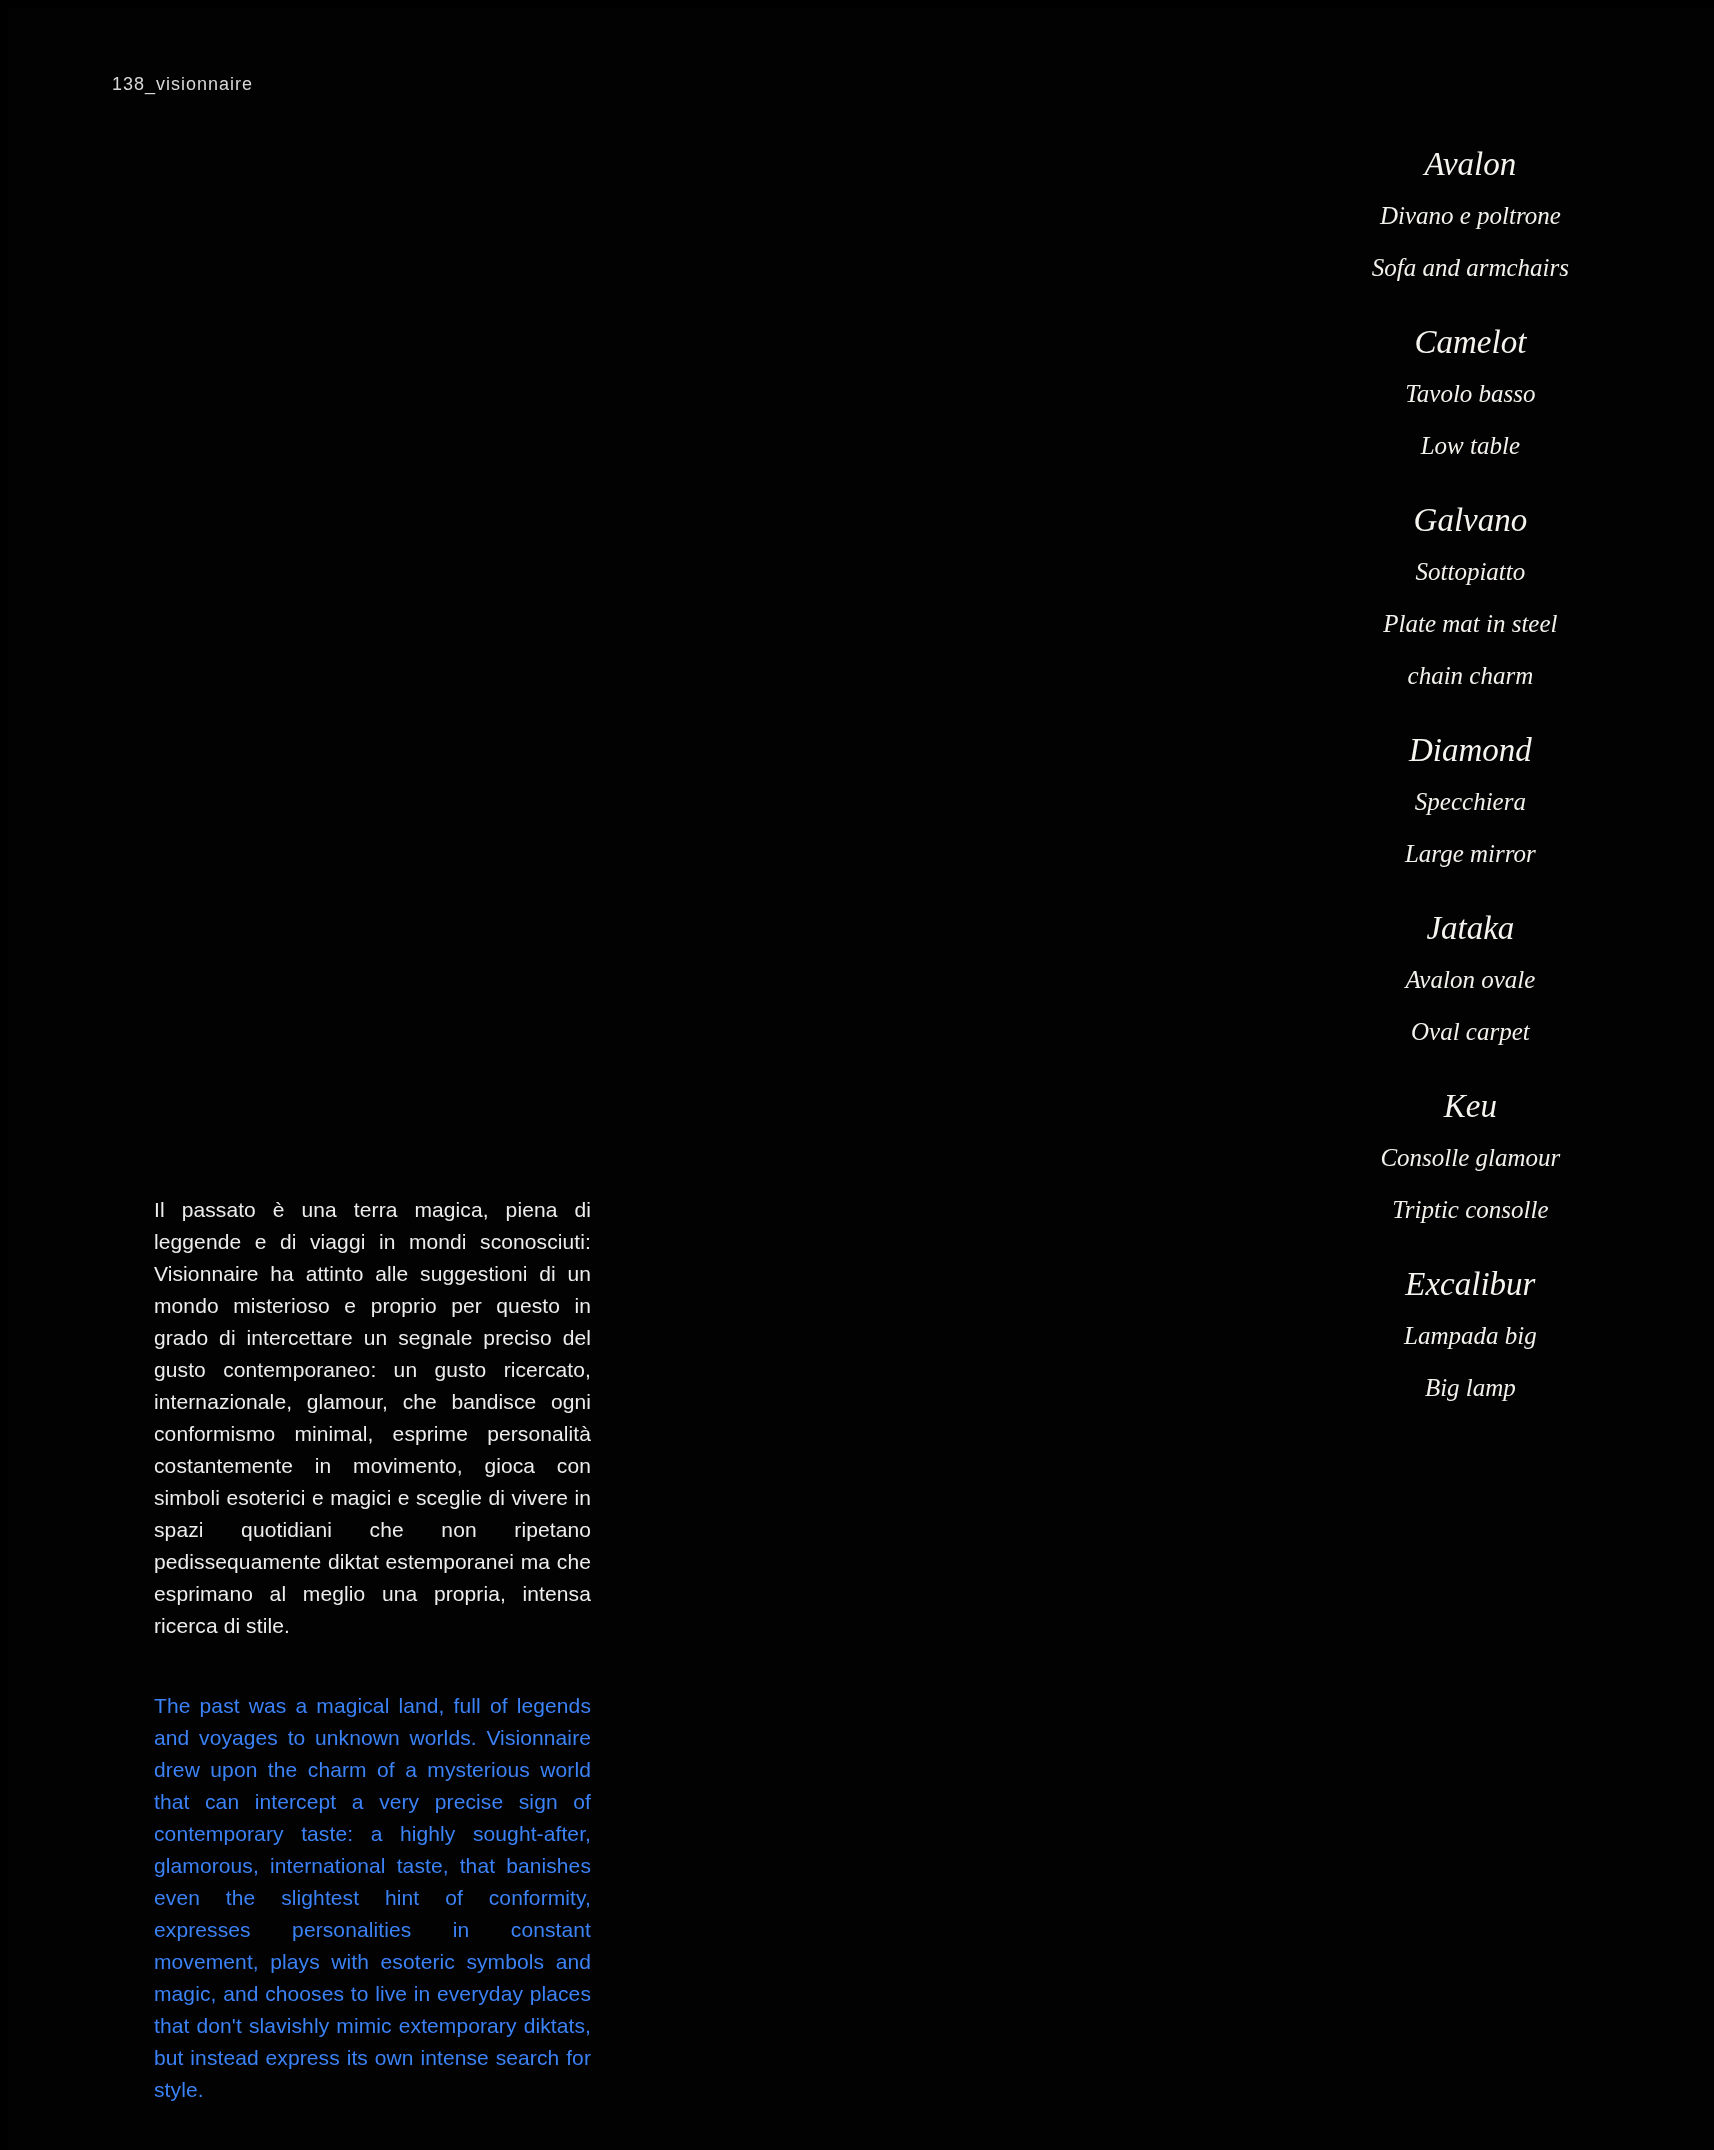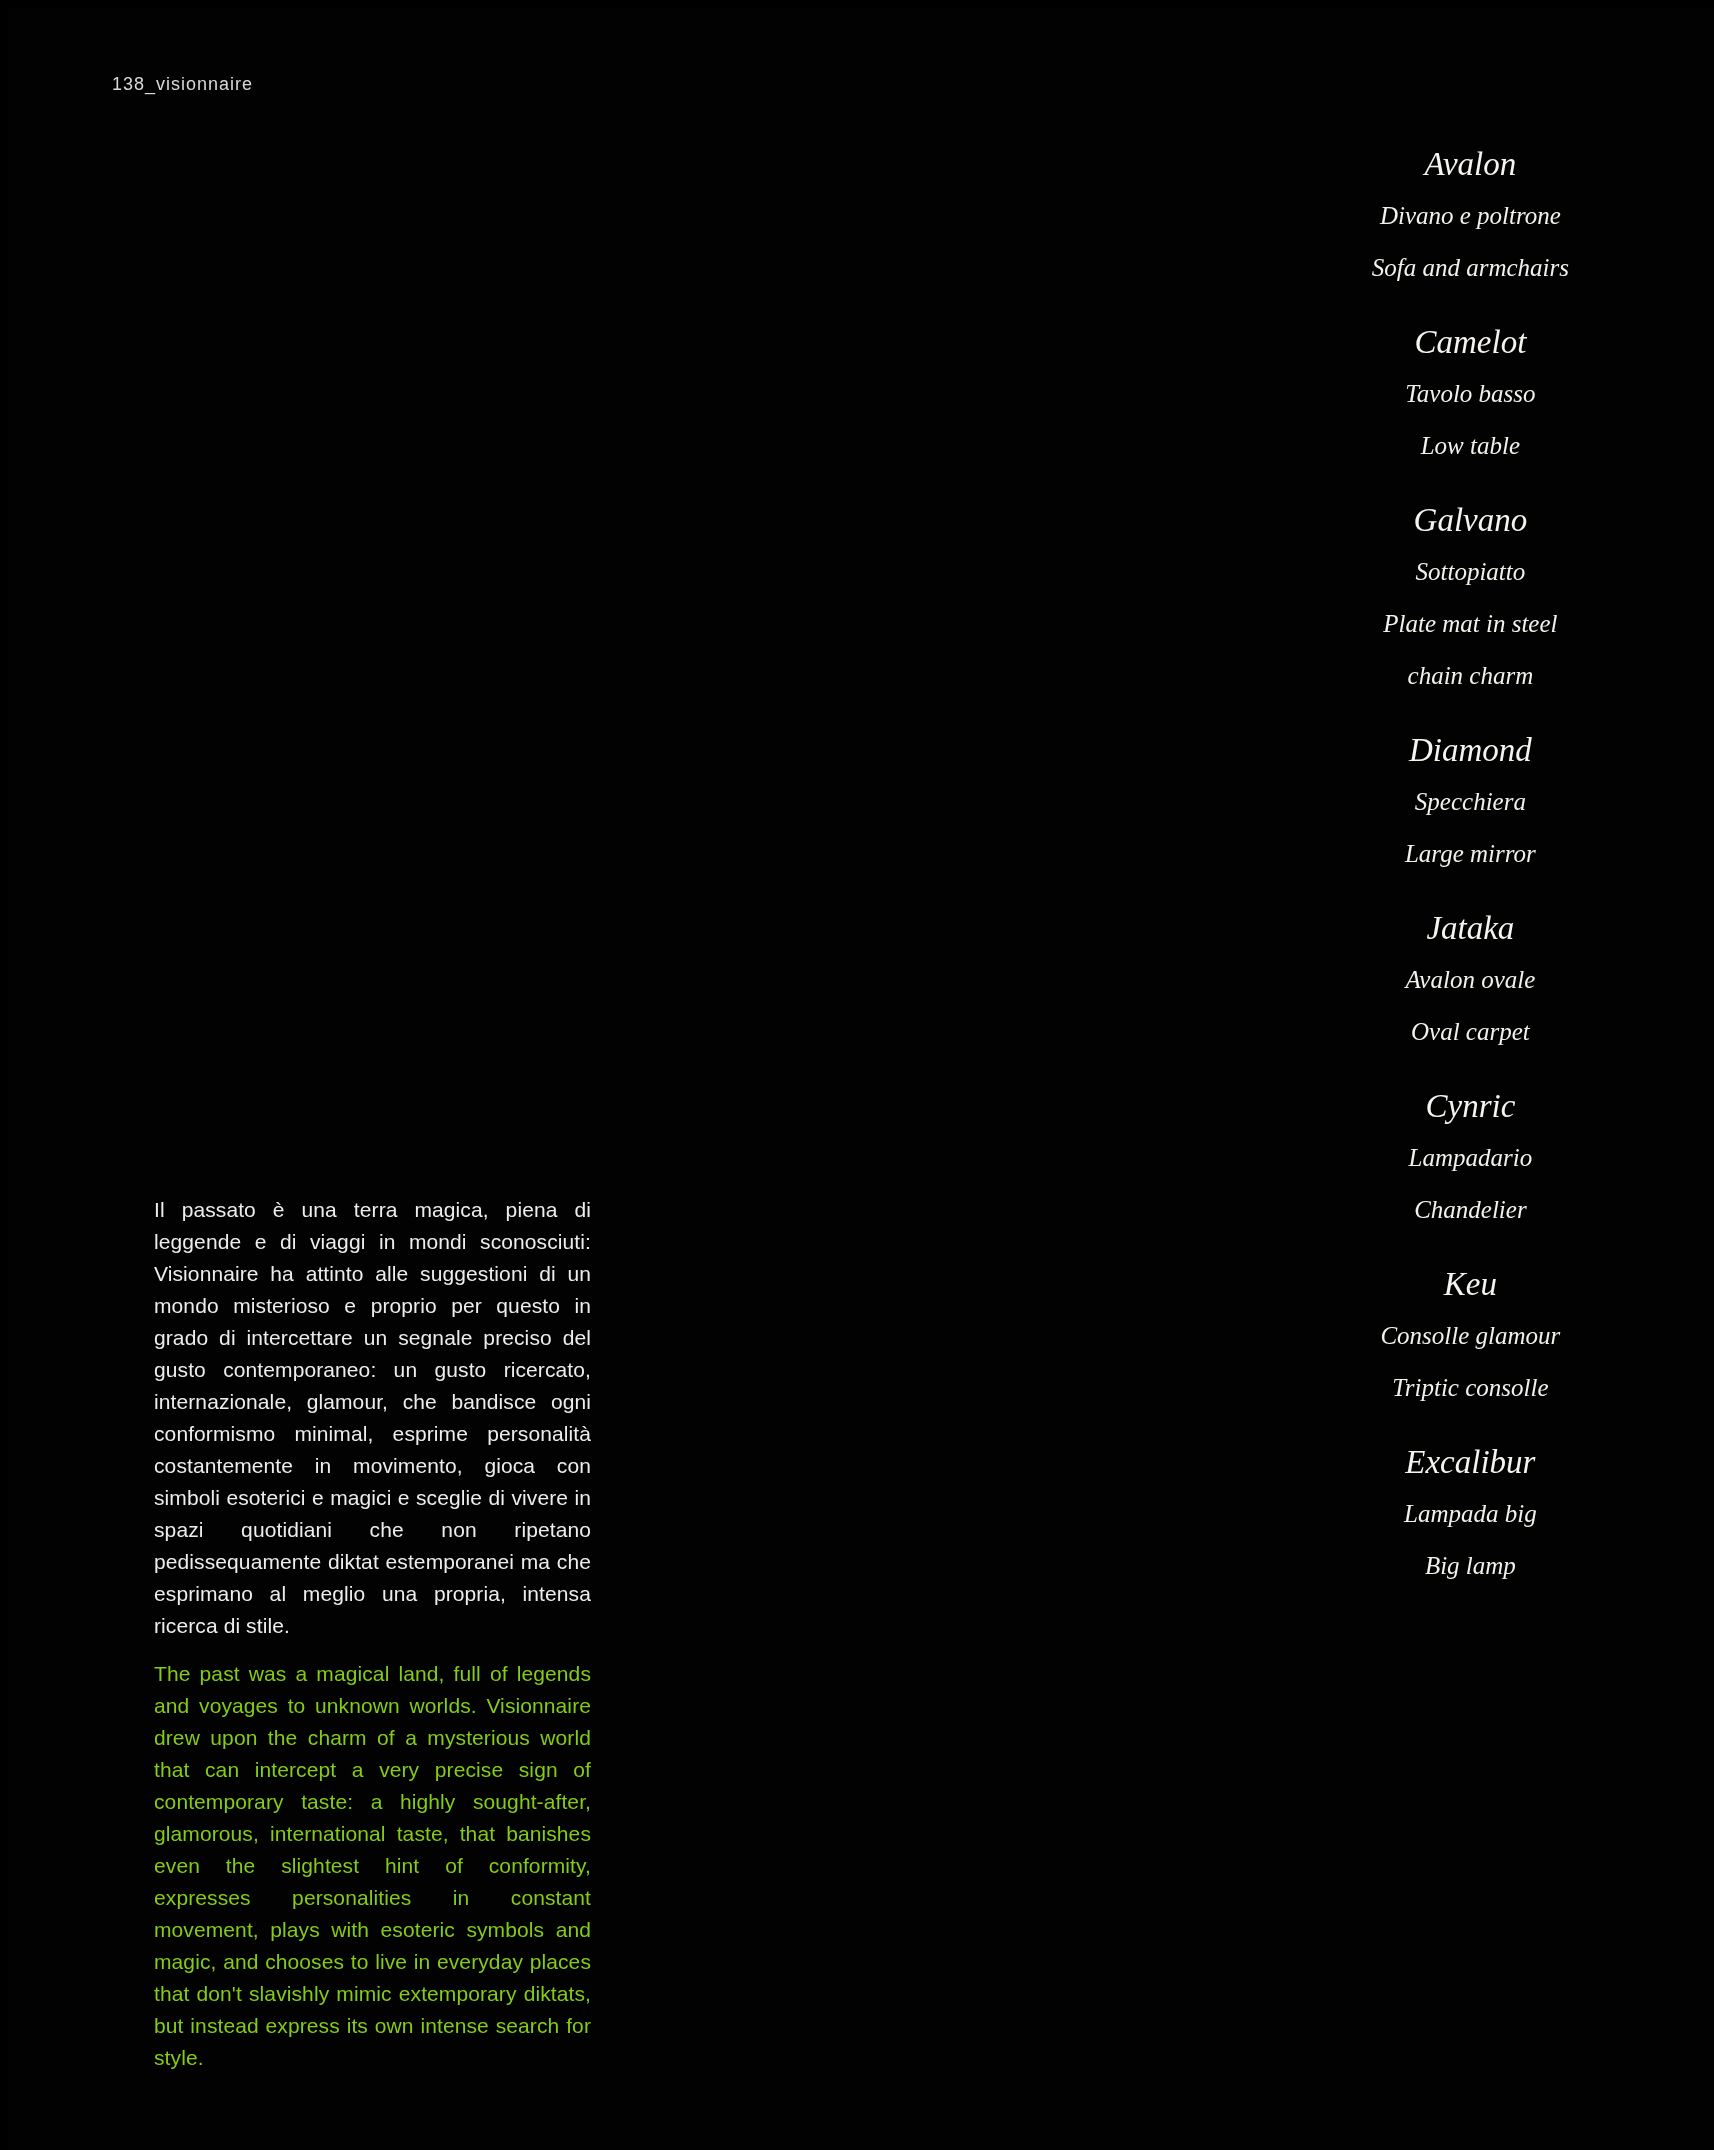--- a/index.html
+++ b/index.html
@@ -51,21 +51,21 @@
     top: 1170px;
     width: 469px;
     text-align: justify;
   }
   .intro p {
     font-size: 21px;
     line-height: 32px;
     letter-spacing: 0.1px;
   }
   .intro .para-it { color: #ededed; }
-  .intro .para-en { color: #84cc16; }
+  .intro .para-en { color: #3b82f6; margin-top: 32px; }
 </style>
 </head>
 <body>
 
 <div class="page">
 
   <div class="folio">138_visionnaire</div>
 
   <div class="product-list">
 
@@ -93,25 +93,20 @@
       <div class="product-line">Specchiera</div>
       <div class="product-line">Large mirror</div>
     </div>
 
     <div class="product">
       <div class="product-name">Jataka</div>
       <div class="product-line">Avalon ovale</div>
       <div class="product-line">Oval carpet</div>
     </div>
 
-    <div class="product">
-      <div class="product-name">Cynric</div>
-      <div class="product-line">Lampadario</div>
-      <div class="product-line">Chandelier</div>
-    </div>
 
     <div class="product">
       <div class="product-name">Keu</div>
       <div class="product-line">Consolle glamour</div>
       <div class="product-line">Triptic consolle</div>
     </div>
 
     <div class="product">
       <div class="product-name">Excalibur</div>
       <div class="product-line">Lampada big</div>

